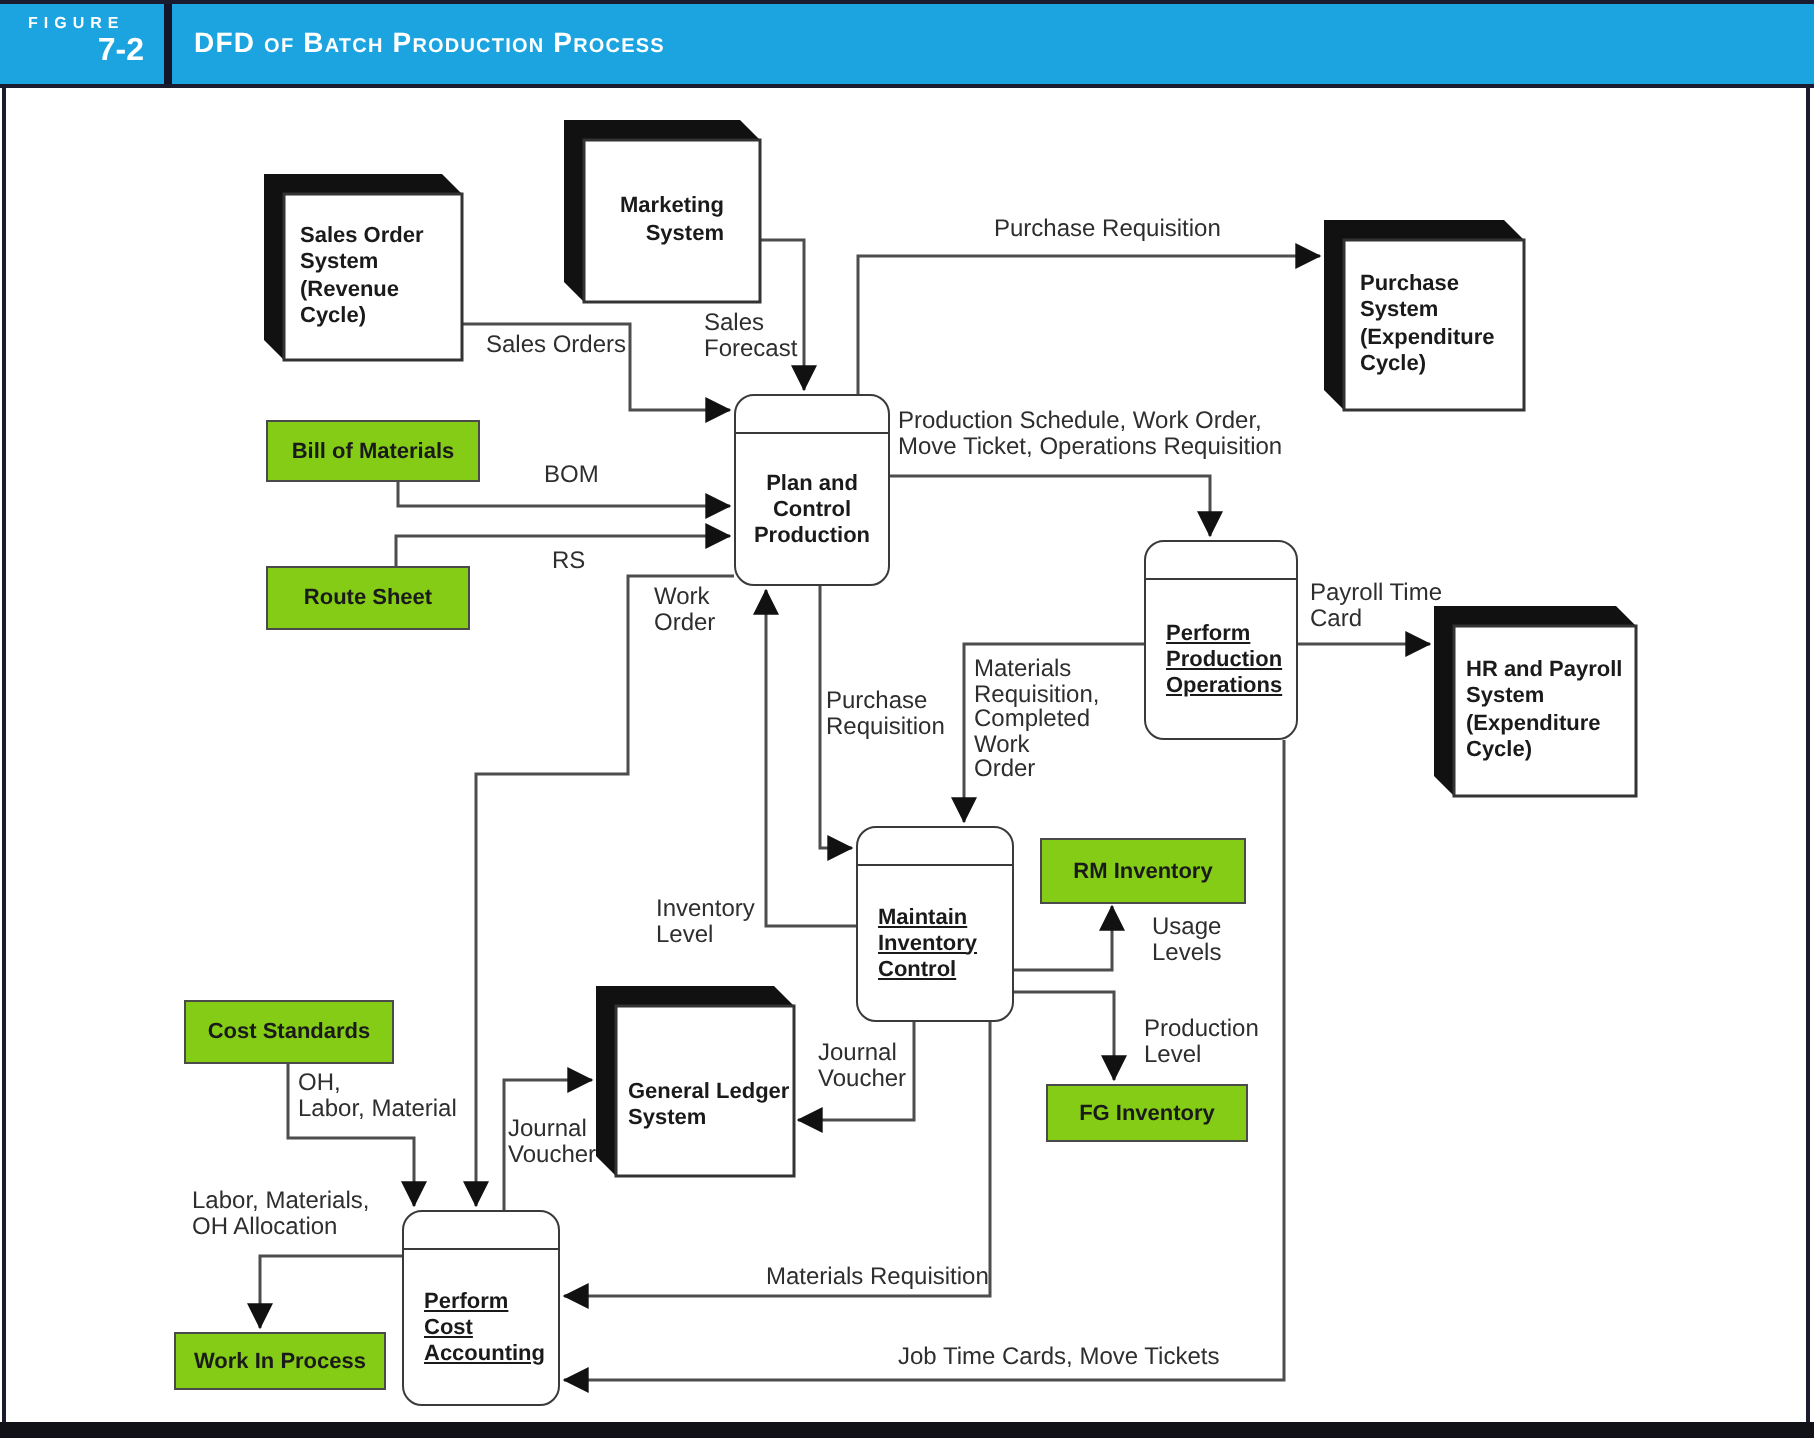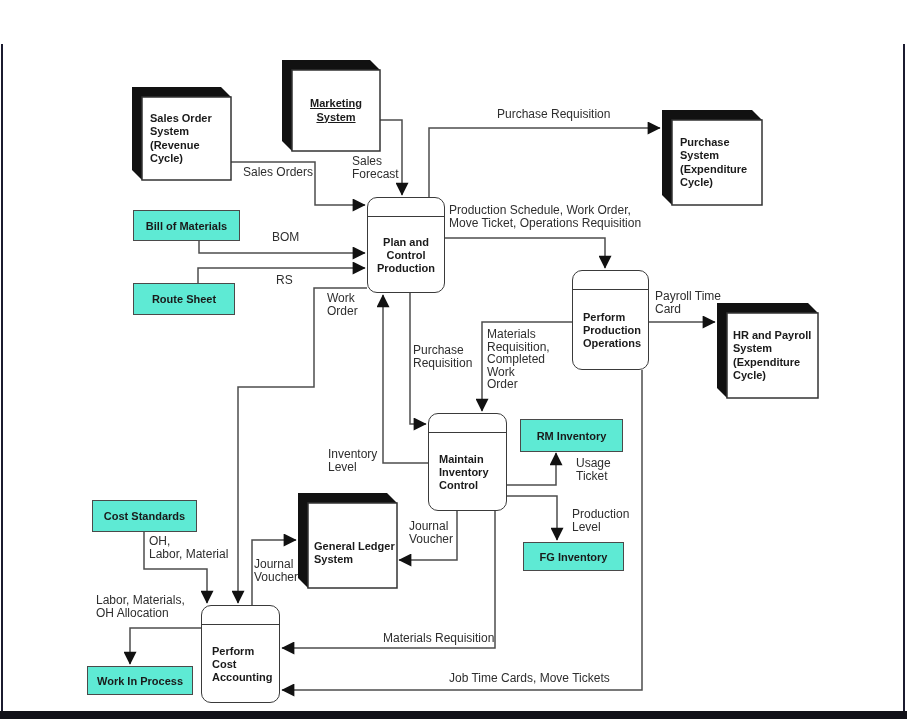--- a/index.html
+++ b/index.html
@@ -17,38 +17,45 @@
   .fig-number{position:absolute;right:10px;top:15px;font-size:16px;font-weight:bold;color:#fff;}
   .header-title{position:absolute;left:97px;top:11px;font-size:14px;font-weight:bold;color:#fff;
                 font-variant:small-caps;letter-spacing:0.6px;}
   
   svg.wires{position:absolute;left:0;top:0;}
   
   .process{position:absolute;background:#fff;border:1.5px solid #3a3a3a;border-radius:10px;box-sizing:border-box;}
   .process .band{height:18px;border-bottom:1.5px solid #3a3a3a;}
   .process .ptext{position:absolute;left:0;top:20px;right:0;bottom:0;display:flex;align-items:center;
                   font-weight:bold;font-size:11px;line-height:13px;color:#1a1a1a;white-space:pre-line;}
-  .process .ptext.pad{padding-left:10px;}
+  .process .ptext.pad{padding-left:10px;text-decoration:underline;}
   .process .ptext.ctr{justify-content:center;text-align:center;}
   
-  .store{position:absolute;background:#5eead4;border:1.5px solid #4a4a4a;box-sizing:border-box;
+  .store{position:absolute;background:#84cc16;border:1.5px solid #4a4a4a;box-sizing:border-box;
          display:flex;align-items:center;justify-content:center;
          font-weight:bold;font-size:11px;color:#1a1a1a;}
   
   .entity-text{position:absolute;display:flex;align-items:center;font-weight:bold;font-size:11px;
                line-height:13.5px;color:#1a1a1a;white-space:pre-line;}
-  .entity-text.ctr{justify-content:center;text-align:center;text-decoration:underline;}
+  .entity-text.ctr{justify-content:center;text-align:right;}
   
   .flow-label{position:absolute;font-size:12px;line-height:12.5px;color:#2e2e2e;white-space:pre-line;}
 </style>
 </head>
 <body>
 
 <div id="figure">
 
+  <div class="header">
+    <div class="header-figbox">
+      <div class="fig-label">FIGURE</div>
+      <div class="fig-number">7-2</div>
+    </div>
+    <div class="header-title">DFD of Batch Production Process</div>
+  </div>
 
   <svg class="wires" width="907" height="719" viewBox="0 0 907 719">
     <defs>
       <marker id="ah" markerUnits="userSpaceOnUse" markerWidth="14" markerHeight="13" viewBox="0 0 10 10" refX="9.5" refY="5" orient="auto">
         <path d="M0,0 L10,5 L0,10 Z" fill="#111111"></path>
       </marker>
     </defs>
 
     <g stroke="#4d4d4d" stroke-width="1.5" fill="none">
       <path d="M231,162 H315 V205 H365" marker-end="url(#ah)"></path>
@@ -160,21 +167,21 @@
   <div class="flow-label" style="left:413px;top:344px;">Purchase
 Requisition</div>
   <div class="flow-label" style="left:487px;top:328px;">Materials
 Requisition,
 Completed
 Work
 Order</div>
   <div class="flow-label" style="left:328px;top:448px;">Inventory
 Level</div>
   <div class="flow-label" style="left:576px;top:457px;">Usage
-Ticket</div>
+Levels</div>
   <div class="flow-label" style="left:572px;top:508px;">Production
 Level</div>
   <div class="flow-label" style="left:409px;top:520px;">Journal
 Voucher</div>
   <div class="flow-label" style="left:254px;top:558px;">Journal
 Voucher</div>
   <div class="flow-label" style="left:149px;top:535px;">OH,
 Labor, Material</div>
   <div class="flow-label" style="left:96px;top:594px;">Labor, Materials,
 OH Allocation</div>

